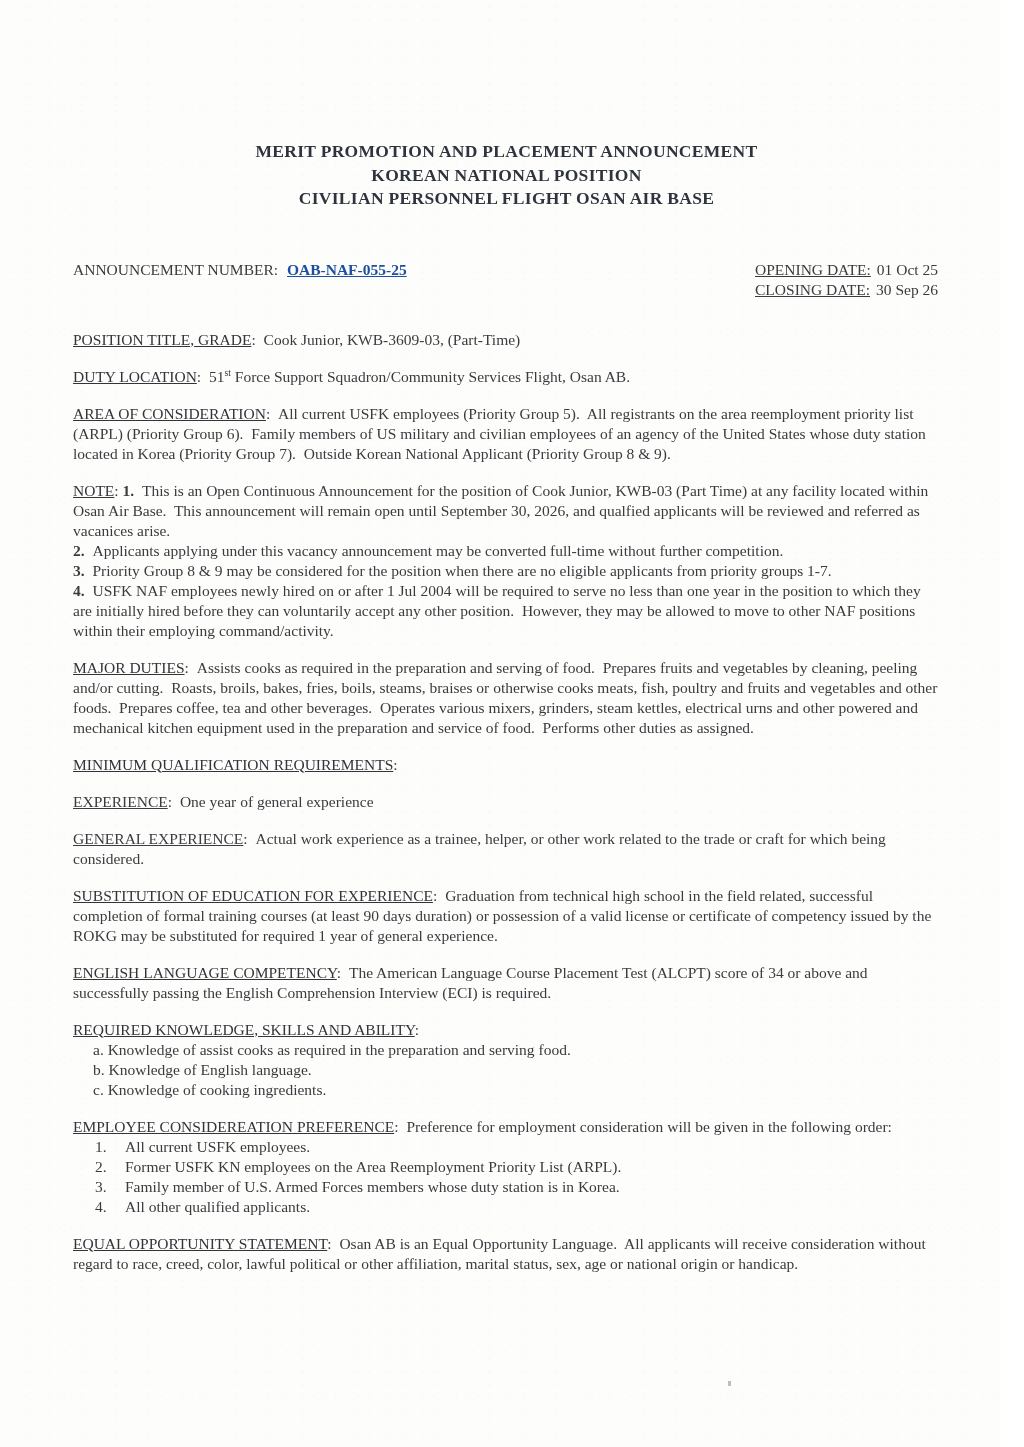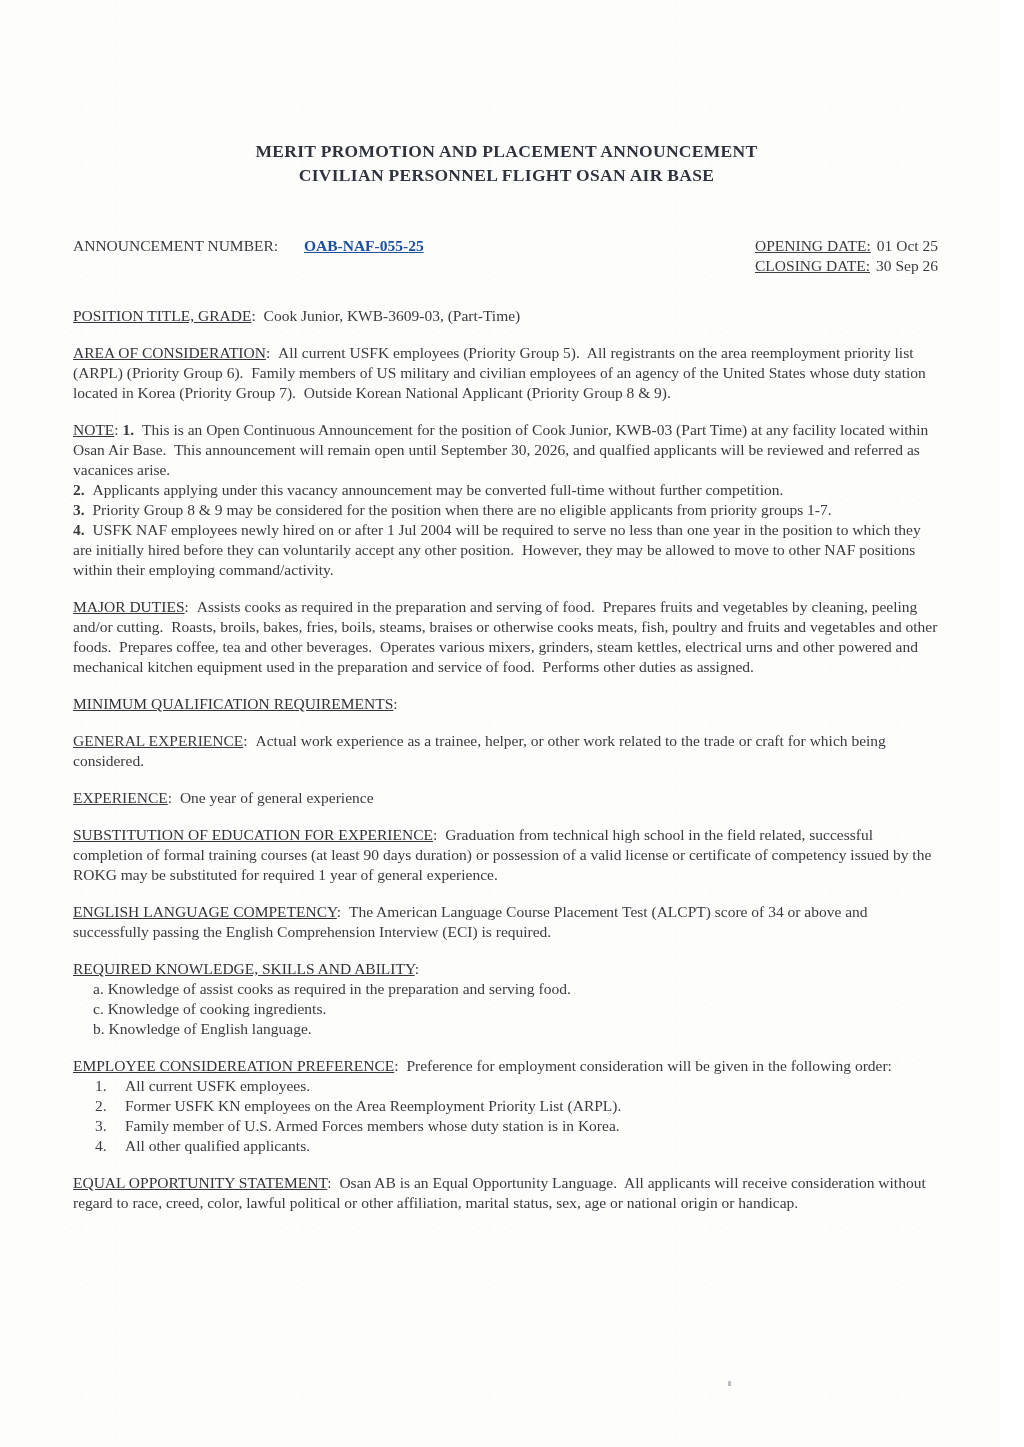--- a/index.html
+++ b/index.html
@@ -40,21 +40,21 @@
   .ann-left { white-space: nowrap; }
   .ann-right { white-space: nowrap; padding-right: 2px; }
   .ann-right .date-line { line-height: 20px; }
   .ann-right .date-val { margin-left: 6px; text-align: center; }
 
   .link {
     color: #1d4fa1;
     font-weight: bold;
     text-decoration: underline;
     cursor: pointer;
-    margin-left: 22px;
+    margin-left: 5px;
   }
 
   .u  { text-decoration: underline; }
   .h  { font-weight: normal; text-decoration: underline; color: #33343a; }
   .h2 { text-decoration: underline; color: #3b3b3f; }
 
   .sec { margin: 17px 0 0 0; }
   .sec0 { margin: 30px 0 0 0; }
   .tight { margin: 0; }
   .txt { white-space: pre-wrap; margin-left: 4px; }
@@ -79,20 +79,21 @@
     opacity: 0.55;
   }
 </style>
 </head>
 <body>
 
 <div class="page">
 
   <header class="title-block">
     <div>MERIT PROMOTION AND PLACEMENT ANNOUNCEMENT</div>
+    <div>KOREAN NATIONAL POSITION</div>
     <div>CIVILIAN PERSONNEL FLIGHT OSAN AIR BASE</div>
   </header>
 
   <div class="ann-row">
     <div class="ann-left">
       <span>ANNOUNCEMENT NUMBER</span><span>:</span>
       <a class="link">OAB-NAF-055-25</a>
     </div>
     <div class="ann-right">
       <div class="date-line">
@@ -103,20 +104,24 @@
       </div>
     </div>
   </div>
 
   <p class="sec sec0">
     <span class="h">POSITION TITLE, GRADE</span><span>:</span>
     <span class="txt">Cook Junior, KWB-3609-03, (Part-Time)</span>
   </p>
 
 
+  <p class="sec">
+    <span class="h">DUTY LOCATION</span><span>:</span>
+    <span class="txt">51</span><sup>st</sup><span class="txt" style="margin-left:0"> Force Support Squadron/Community Services Flight, Osan AB.</span>
+  </p>
 
   <p class="sec">
     <span class="h">AREA OF CONSIDERATION</span><span>:</span>
     <span class="txt">All current USFK employees (Priority Group 5).  All registrants on the area reemployment priority list (ARPL) (Priority Group 6).  Family members of US military and civilian employees of an agency of the United States whose duty station located in Korea (Priority Group 7).  Outside Korean National Applicant (Priority Group 8 &amp; 9).</span>
   </p>
 
   <p class="sec">
     <span class="h">NOTE</span><span>:</span>
     <span class="num-b">1.</span>
     <span class="txt">This is an Open Continuous Announcement for the position of Cook Junior, KWB-03 (Part Time) at any facility located within Osan Air Base.  This announcement will remain open until September 30, 2026, and qualfied applicants will be reviewed and referred as vacanices arise.</span>
@@ -137,46 +142,46 @@
   <p class="sec">
     <span class="h">MAJOR DUTIES</span><span>:</span>
     <span class="txt">Assists cooks as required in the preparation and serving of food.  Prepares fruits and vegetables by cleaning, peeling and/or cutting.  Roasts, broils, bakes, fries, boils, steams, braises or otherwise cooks meats, fish, poultry and fruits and vegetables and other foods.  Prepares coffee, tea and other beverages.  Operates various mixers, grinders, steam kettles, electrical urns and other powered and mechanical kitchen equipment used in the preparation and service of food.  Performs other duties as assigned.</span>
   </p>
 
   <p class="sec">
     <span class="h">MINIMUM QUALIFICATION REQUIREMENTS</span><span>:</span>
   </p>
 
   <p class="sec">
+    <span class="h2">EXPERIENCE</span><span>:</span>
+    <span class="txt">One year of general experience</span>
+  </p>
+
+  <p class="sec">
     <span class="h2">GENERAL EXPERIENCE</span><span>:</span>
     <span class="txt">Actual work experience as a trainee, helper, or other work related to the trade or craft for which being considered.</span>
   </p>
 
   <p class="sec">
-    <span class="h2">EXPERIENCE</span><span>:</span>
-    <span class="txt">One year of general experience</span>
-  </p>
-
-  <p class="sec">
     <span class="h">SUBSTITUTION OF EDUCATION FOR EXPERIENCE</span><span>:</span>
     <span class="txt">Graduation from technical high school in the field related, successful completion of formal training courses (at least 90 days duration) or possession of a valid license or certificate of competency issued by the ROKG may be substituted for required 1 year of general experience.</span>
   </p>
 
   <p class="sec">
     <span class="h">ENGLISH LANGUAGE COMPETENCY</span><span>:</span>
     <span class="txt">The American Language Course Placement Test (ALCPT) score of 34 or above and successfully passing the English Comprehension Interview (ECI) is required.</span>
   </p>
 
   <p class="sec tight-after">
     <span class="h">REQUIRED KNOWLEDGE, SKILLS AND ABILITY</span><span>:</span>
   </p>
   <div class="abc-list">
     <div class="abc-item">a. Knowledge of assist cooks as required in the preparation and serving food.</div>
+    <div class="abc-item">b. Knowledge of English language.</div>
     <div class="abc-item">c. Knowledge of cooking ingredients.</div>
-    <div class="abc-item">b. Knowledge of English language.</div>
   </div>
 
   <p class="sec">
     <span class="h">EMPLOYEE CONSIDEREATION PREFERENCE</span><span>:</span>
     <span class="txt">Preference for employment consideration will be given in the following order:</span>
   </p>
   <div class="plist">
     <div class="row">
       <span class="n">1.</span>
       <span class="t">All current USFK employees.</span>

